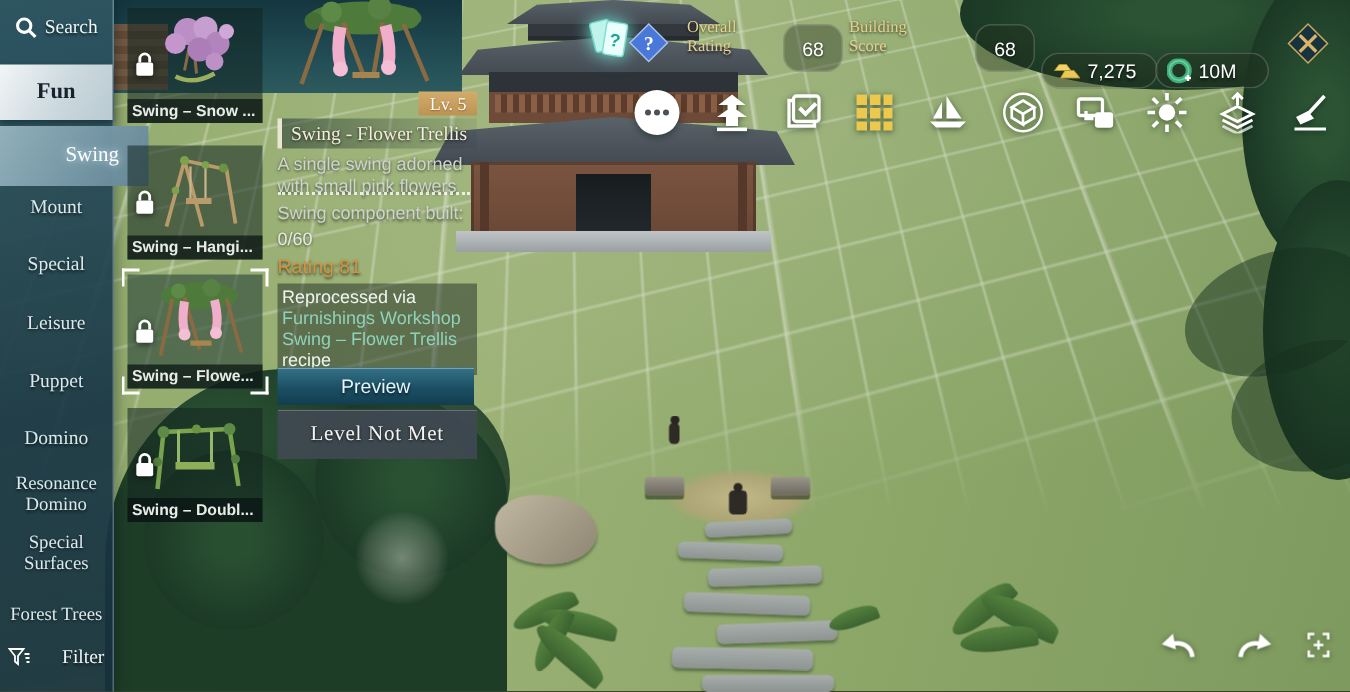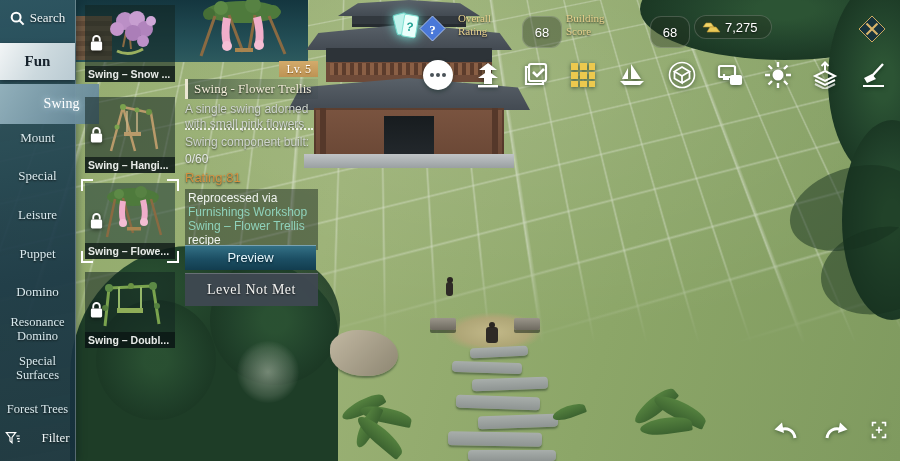--- a/index.html
+++ b/index.html
@@ -111,21 +111,21 @@
     font-family:"Liberation Serif",serif;box-shadow:inset 0 1px 0 rgba(255,255,255,.22);
     text-shadow:0 1px 2px rgba(0,0,0,.7);}
 
   
   .hud-label{color:#e6d08d;font-size:11px;line-height:1.15;text-shadow:0 1px 2px rgba(0,0,0,.8);}
   .pill{display:flex;align-items:center;justify-content:center;height:32px;border-radius:11px;
     background:rgba(35,45,30,.38);box-shadow:inset 0 0 0 1px rgba(255,255,255,.18);
     color:#fff;font-size:13px;text-shadow:0 1px 2px rgba(0,0,0,.7);}
   .cpill{display:flex;align-items:center;gap:4px;padding:0 8px;height:24px;border-radius:12px;
     background:rgba(35,45,30,.38);box-shadow:inset 0 0 0 1px rgba(255,255,255,.18);
-    color:#fff;font-size:13px;cursor:pointer;text-shadow:0 1px 2px rgba(0,0,0,.7);}
+    color:#fff;font-size:13px;cursor:pointer;text-shadow:0 1px 2px rgba(0,0,0,.7);margin-top:20px;}
 
   
   .tb{width:28px;height:28px;top:61px;display:flex;align-items:center;justify-content:center;cursor:pointer;
       filter:drop-shadow(0 1px 2px rgba(0,20,10,.55));}
   #btn-more{left:423px;top:60px;width:30px;height:30px;border-radius:50%;background:#fff;
       display:flex;align-items:center;justify-content:center;cursor:pointer;
       box-shadow:0 2px 4px rgba(0,30,20,.4);}
 
   .ctrl{top:418px;width:26px;height:24px;cursor:pointer;filter:drop-shadow(0 1px 2px rgba(0,30,10,.5));}
 
@@ -212,20 +212,28 @@
   <div class="abs hud-label serif" style="left:566px;top:12px;width:60px">Building Score</div>
   <div class="abs pill" style="left:650px;top:16px;width:40px">68</div>
 
   <div class="abs cpill" style="left:694px;top:15px;width:62px">
     <svg width="19" height="14" viewBox="0 0 19 14">
       <path d="M1 7 L4 3 L9 3 L12 7 Z" fill="#f0d468" stroke="#b8922f" stroke-width=".6"></path>
       <path d="M5 12 L8 7 L14 7 L18 12 Z" fill="#e9c957" stroke="#b8922f" stroke-width=".6"></path>
     </svg>
     <span>7,275</span>
   </div>
+  <div class="abs cpill" style="left:770px;top:15px;width:60px">
+    <svg width="17" height="17" viewBox="0 0 17 17">
+      <circle cx="8" cy="8" r="6.5" fill="none" stroke="#3fae7a" stroke-width="4"></circle>
+      <circle cx="8" cy="8" r="6.5" fill="none" stroke="#7fe0b0" stroke-width="1" opacity=".7"></circle>
+      <path d="M12 13 h4 M14 11 v4" stroke="#fff" stroke-width="1.6"></path>
+    </svg>
+    <span>10M</span>
+  </div>
   <div class="abs" style="left:857px;top:14px;cursor:pointer">
     <svg width="30" height="30" viewBox="0 0 30 30">
       <polygon points="15,2 28,15 15,28 2,15" fill="#17333d" stroke="#caa85e" stroke-width="1"></polygon>
       <path d="M9.5 9.5 L20.5 20.5 M20.5 9.5 L9.5 20.5" stroke="#d8b46a" stroke-width="2.2"></path>
     </svg>
   </div>
 
   <div id="btn-more" class="abs">
     <svg width="18" height="6" viewBox="0 0 18 6">
       <circle cx="3" cy="3" r="2" fill="#4a5258"></circle>

